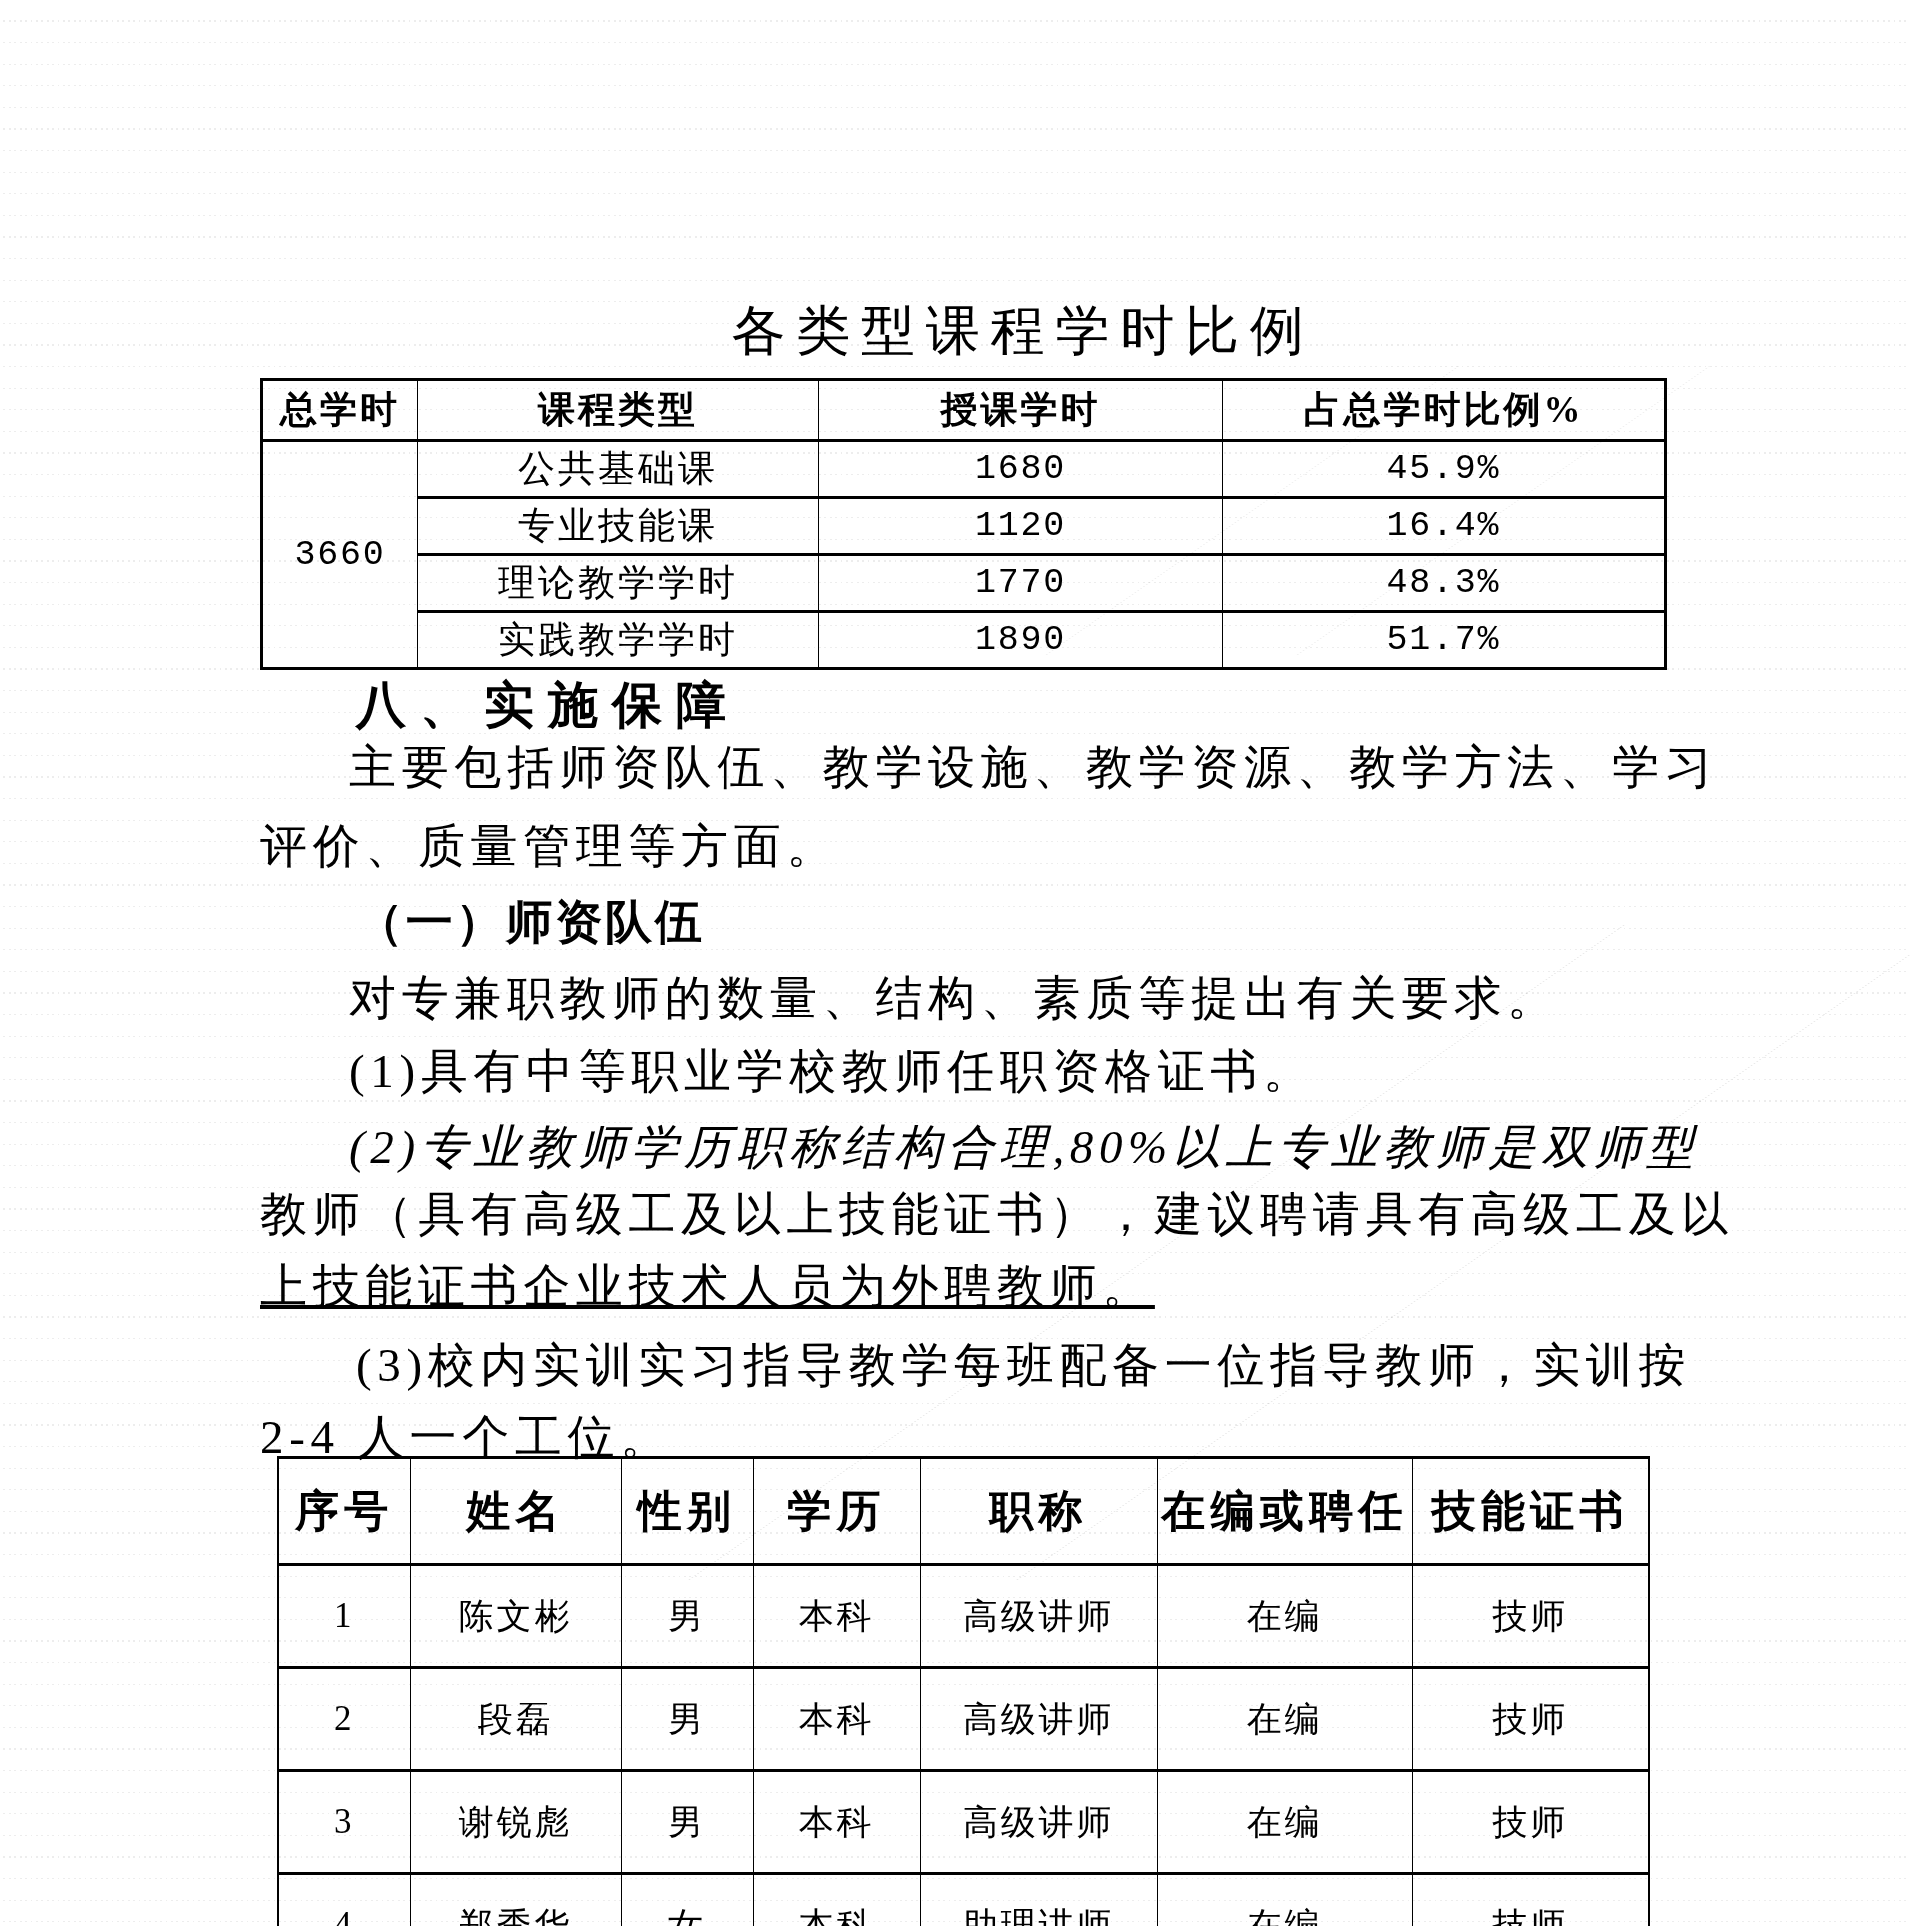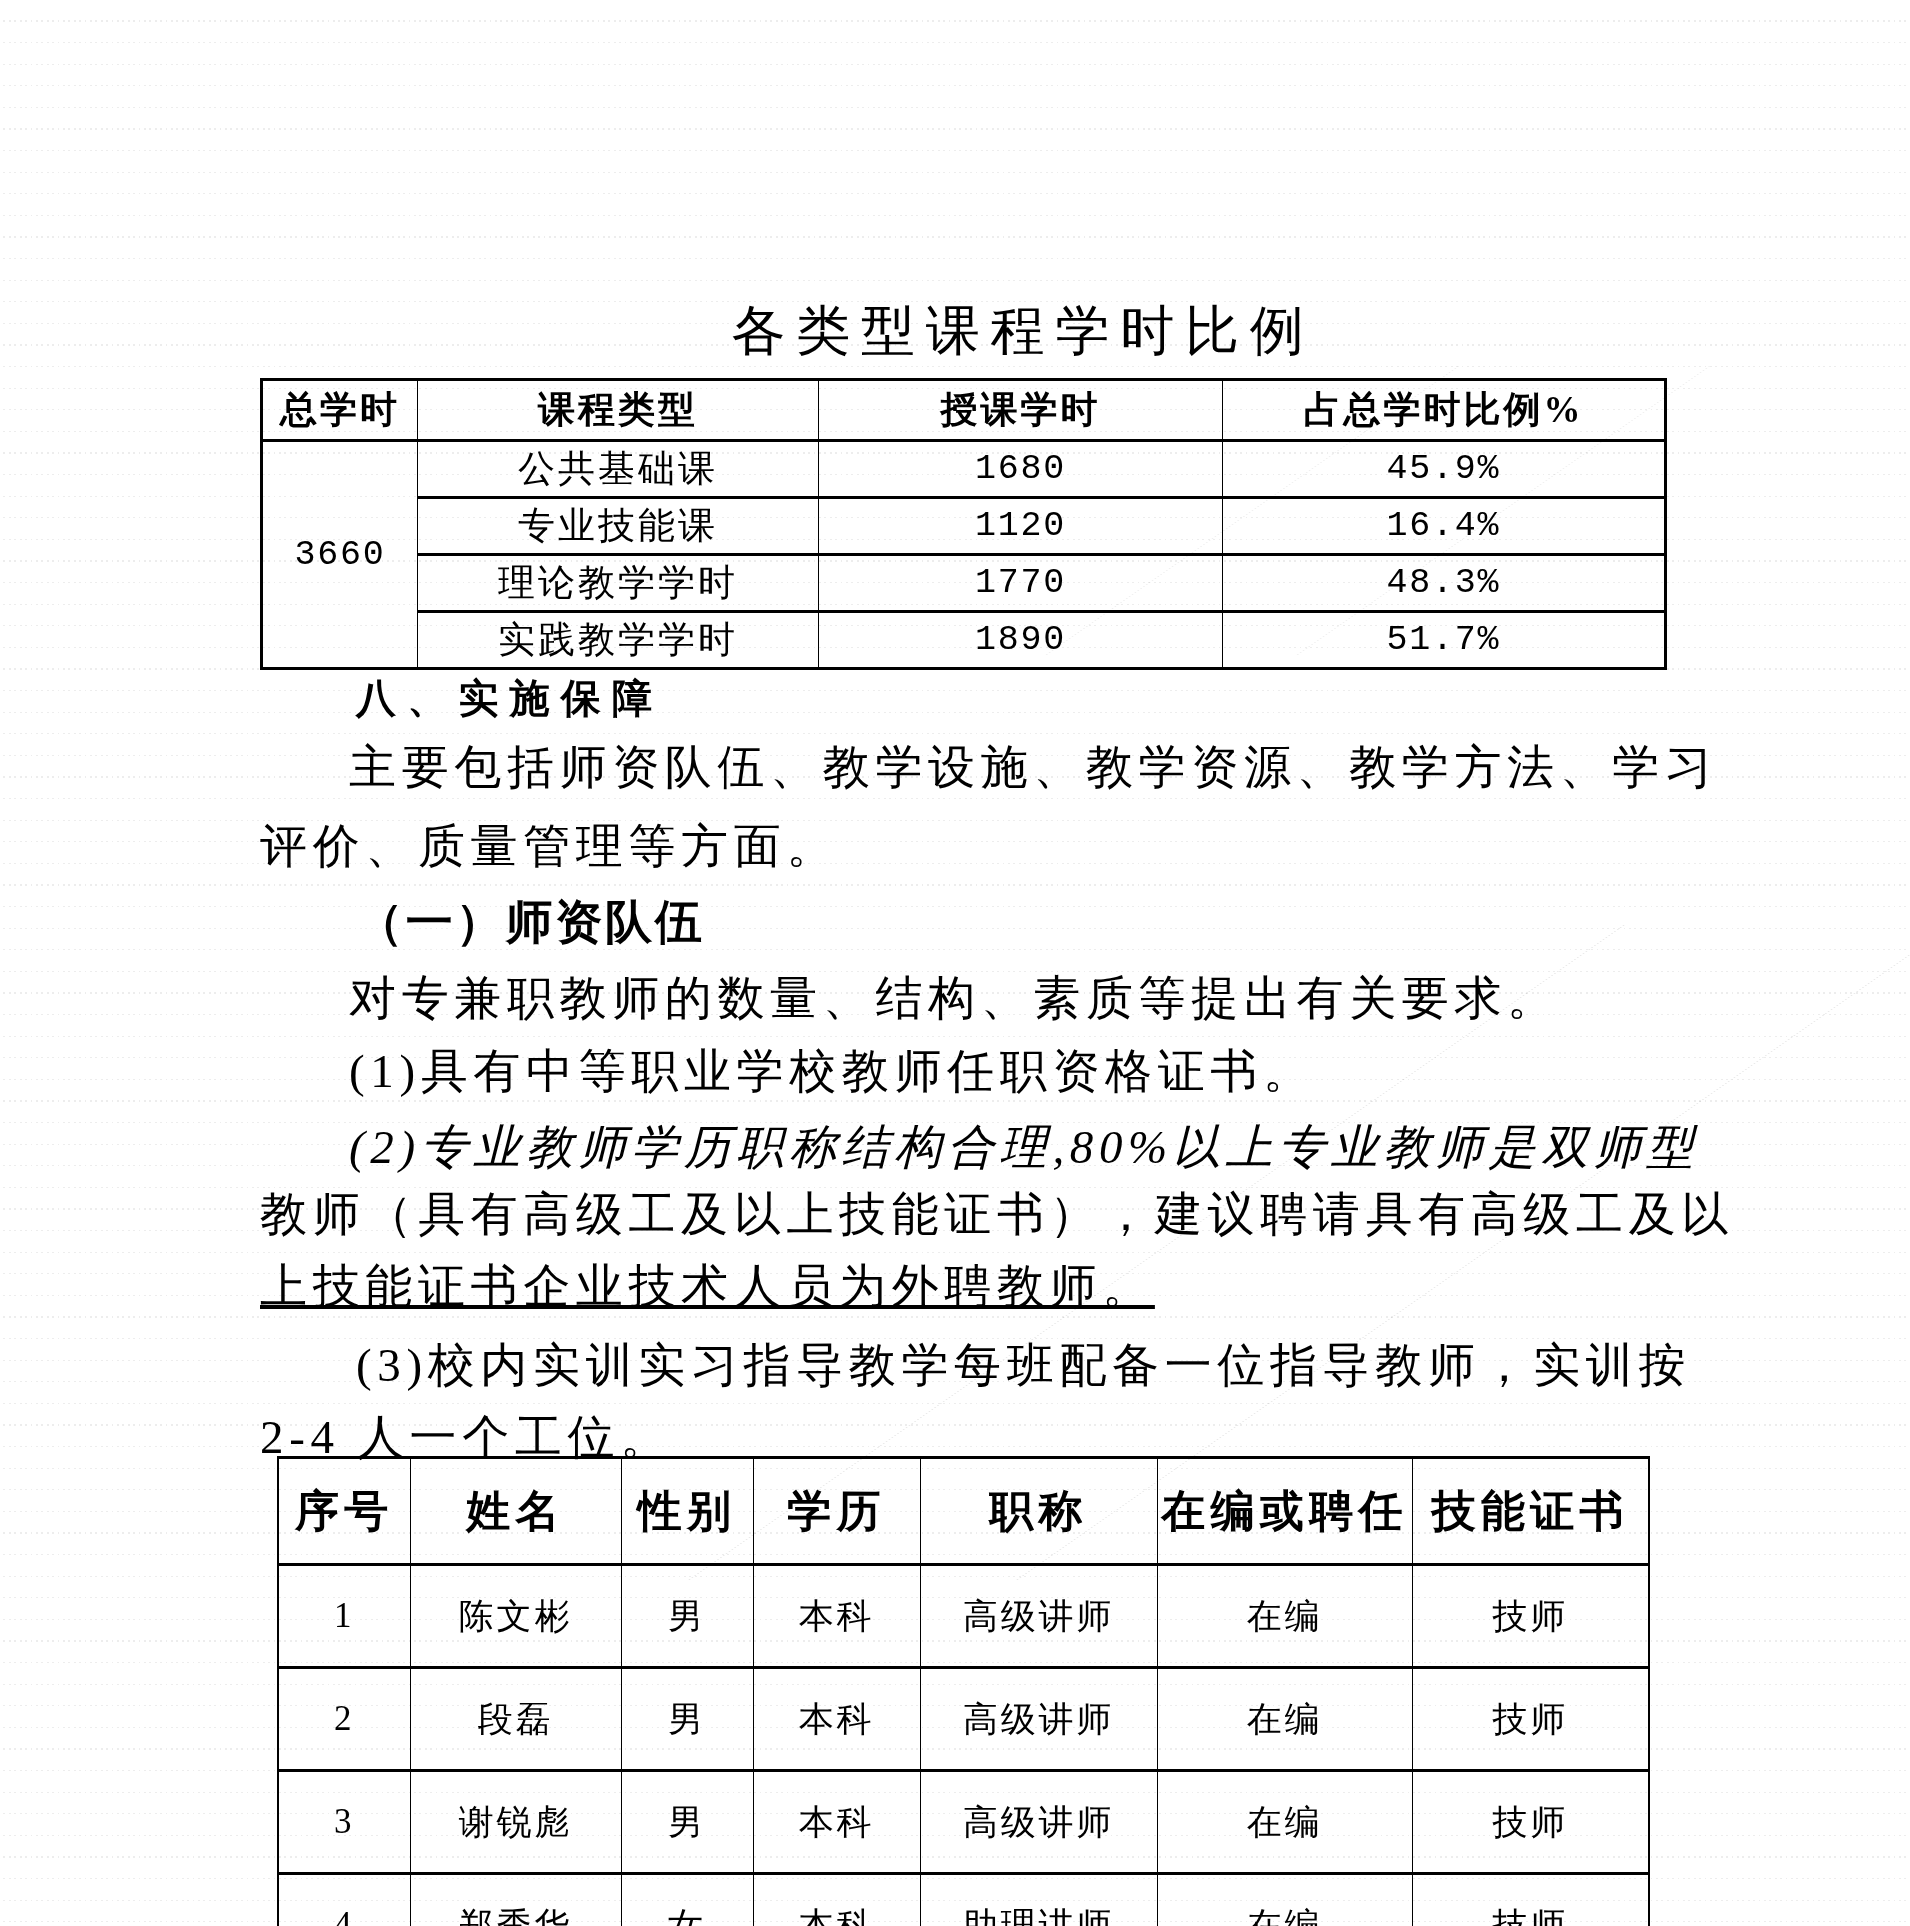--- a/index.html
+++ b/index.html
@@ -62,21 +62,21 @@
   }
   .t2 th{height:104px;font-size:44px;font-weight:bold;letter-spacing:0.12em;}
   .t2 td{height:100px;font-size:35px;letter-spacing:0.08em;}
 
   
   .line{
     position:absolute;left:260px;width:1418px;
     font-size:47px;letter-spacing:0.12em;line-height:1.25;
     white-space:nowrap;
   }
-  .h8      {top:674px;padding-left:96px;font-weight:bold;font-size:40px;letter-spacing:0.28em;}
+  .h8      {top:674px;padding-left:96px;font-weight:bold;font-size:50px;letter-spacing:0.28em;}
   .l-para1a{top:738px;padding-left:89px;}
   .l-para1b{top:817px;}
   .l-sub1  {top:893px;padding-left:96px;font-weight:bold;letter-spacing:0.06em;}
   .l-para2 {top:969px;padding-left:89px;}
   .l-item1 {top:1042px;padding-left:89px;}
   .l-item2a{top:1118px;padding-left:89px;font-style:italic;}
   .l-item2b{top:1185px;}
   .l-item2c{top:1257px;text-decoration:underline;}
   .l-item3a{top:1336px;padding-left:96px;}
   .l-item3b{top:1408px;}

